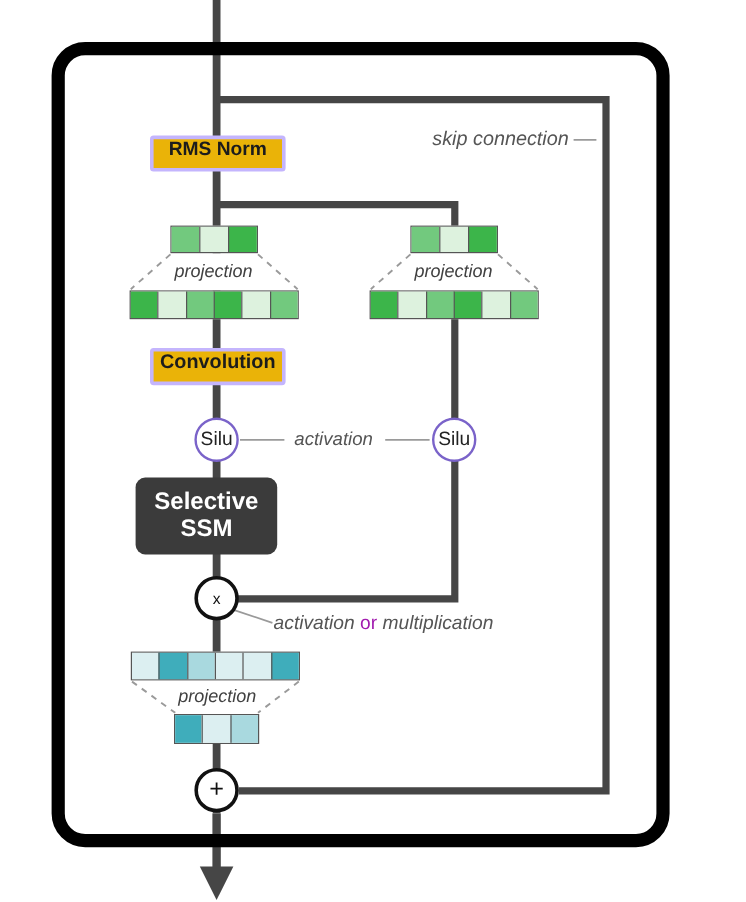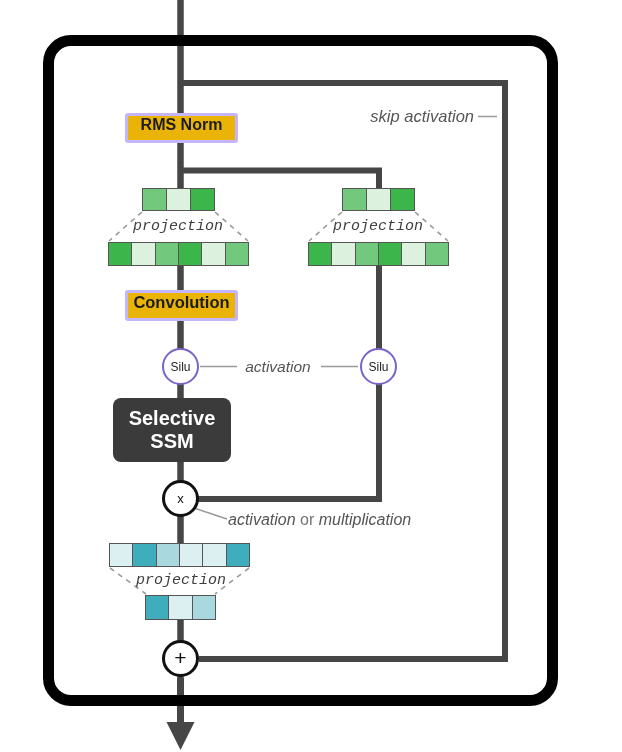--- a/index.html
+++ b/index.html
@@ -27,46 +27,46 @@
   .ssm{
     left:113px;top:398px;width:118px;height:64px;z-index:4;
     background:var(--ssm-fill,#3b3b3b);border-radius:8px;color:#fff;
     display:flex;align-items:center;justify-content:center;text-align:center;
     font-weight:bold;font-size:20px;line-height:1.15;padding:0 14px;
   }
   .circle{
     z-index:4;background:#fff;border-radius:50%;width:37px;height:37px;
     display:flex;align-items:center;justify-content:center;
   }
-  .silu{border:2.5px solid var(--silu-purple,#7a63c9);font-size:12px;color:#222;}
+  .silu{border:2.5px solid var(--silu-purple,#7a63c9);font-size:16px;color:#222;}
   .silu-left{left:162px;top:348px;}
   .silu-right{left:360px;top:348px;}
   .op{border:3px solid #111;color:#111;}
   .mult{left:162px;top:480px;font-size:13px;font-weight:500;}
   .add{left:162px;top:640px;font-size:21px;font-weight:400;padding-bottom:2px;}
   .cell-row{
     z-index:4;display:flex;border:1px solid #555;background:#fff;
   }
   .cell{flex:1;}
   .cell + .cell{border-left:1px solid #555;}
   .row-small-green-left{left:142px;top:188px;width:73px;height:23px;}
   .row-small-green-right{left:342px;top:188px;width:73px;height:23px;}
   .row-large-green-left{left:108px;top:242px;width:141px;height:24px;}
   .row-large-green-right{left:308px;top:242px;width:141px;height:24px;}
   .row-large-teal{left:109px;top:543px;width:141px;height:24px;}
   .row-small-teal{left:145px;top:595px;width:71px;height:25px;}
   .lbl{z-index:4;font-style:italic;color:#555;white-space:nowrap;}
   .lbl-skip{left:352px;top:107px;width:122px;font-size:16.5px;text-align:right;}
-  .lbl-proj{font-size:15px;color:#414141;text-align:center;width:100px;font-family:Liberation Mono, monospace;}
+  .lbl-proj{font-size:15px;color:#414141;text-align:center;width:100px;}
   .proj-left{left:128px;top:218px;}
   .proj-right{left:328px;top:218px;}
   .proj-teal{left:131px;top:572px;}
   .lbl-act{left:228px;top:358px;width:100px;font-size:15.5px;text-align:center;}
   .lbl-aom{left:228px;top:511px;font-size:16px;}
-  .lbl-aom .or{font-style:normal;color:#737373;}
+  .lbl-aom .or{font-style:normal;color:#a21caf;}
 </style>
 </head>
 <body>
 
 <div class="canvas">
 
   <svg class="wires" width="622" height="752" viewBox="0 0 622 752">
 
     <path d="M180.5 0 V211" stroke="#464646" stroke-width="6.5" fill="none"></path>
     <path d="M180.5 242 V566" stroke="#464646" stroke-width="6.5" fill="none"></path>
@@ -96,21 +96,21 @@
       <path d="M200 366.5 H237"></path>
       <path d="M321 366.5 H358"></path>
       <path d="M478 116.5 H497"></path>
       <path d="M194 508 L227 519"></path>
     </g>
   </svg>
 
   <div class="abs outer-border"></div>
 
 
-  <div class="abs lbl lbl-skip">skip activation</div>
+  <div class="abs lbl lbl-skip">skip connection</div>
 
   <div class="abs node-box rms">
     <span>RMS Norm</span>
   </div>
 
   <div class="abs cell-row row-small-green-left">
       <div class="cell" style="background: rgb(114, 201, 126);"></div>
       <div class="cell" style="background: rgb(221, 242, 222);"></div>
       <div class="cell" style="background: rgb(60, 181, 74);"></div>
     </div>

